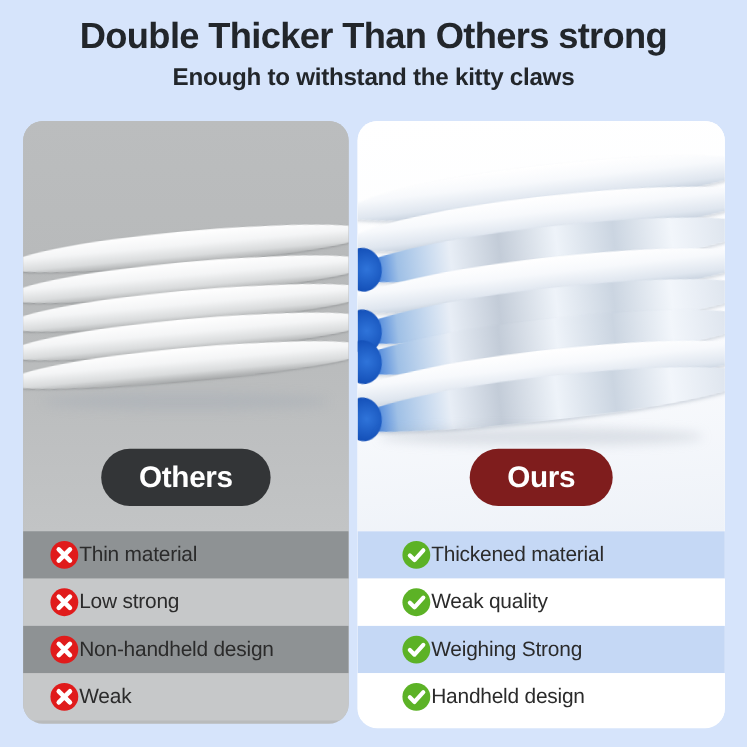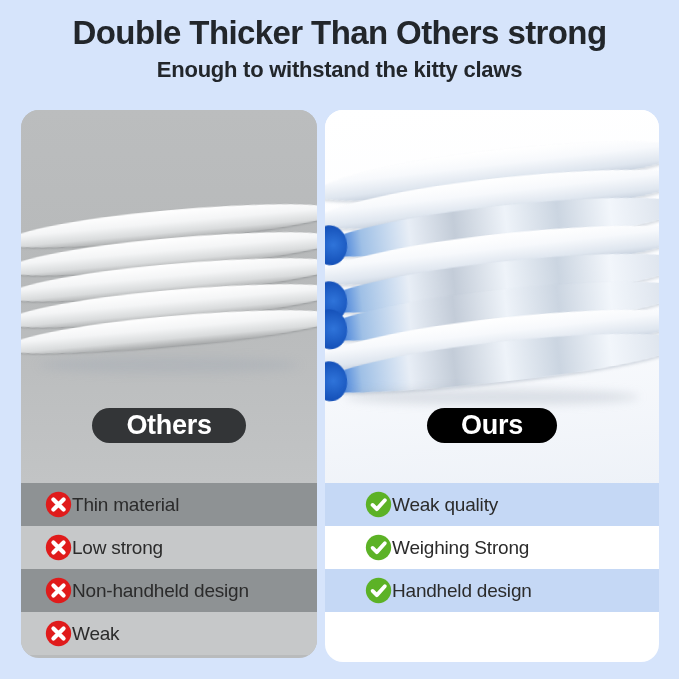--- a/index.html
+++ b/index.html
@@ -137,31 +137,31 @@
     left: 0;
     width: 100%;
     top: 298px;
     display: flex;
     justify-content: center;
   }
   .pill {
     display: inline-flex;
     align-items: center;
     justify-content: center;
-    height: 35px;
+    height: 52px;
     padding: 0 34px;
     border-radius: 26px;
     font-size: 27px;
     font-weight: bold;
     color: #ffffff;
     letter-spacing: -0.3px;
     white-space: nowrap;
   }
   .pill-others { background: #333537; }
-  .pill-ours   { background: #000000; }
+  .pill-ours   { background: #7f1d1d; }
 
   
   .rows {
     position: absolute;
     left: 0;
     width: 100%;
     top: 373px;
   }
   .row {
     display: flex;
@@ -285,47 +285,56 @@
         </div>
       <div class="shadow-floor" style="bottom:78px;"></div>
     </div>
 
     <div class="pill-zone">
       <div class="pill pill-ours">Ours</div>
     </div>
 
     <div class="rows">
 
-
       <div class="row">
         <span class="mark">
           <svg viewBox="0 0 32 32">
             <circle cx="16" cy="16" r="15" fill="#5cb226"></circle>
             <path d="M9 16.5 L14 21.5 L23.5 11" stroke="#ffffff" stroke-width="4.5" fill="none" stroke-linecap="round" stroke-linejoin="round"></path>
           </svg>
         </span>
-        <span class="row-label">Weak quality</span>
+        <span class="row-label">Thickened material</span>
       </div>
 
       <div class="row">
         <span class="mark">
           <svg viewBox="0 0 32 32">
             <circle cx="16" cy="16" r="15" fill="#5cb226"></circle>
             <path d="M9 16.5 L14 21.5 L23.5 11" stroke="#ffffff" stroke-width="4.5" fill="none" stroke-linecap="round" stroke-linejoin="round"></path>
           </svg>
         </span>
-        <span class="row-label">Weighing Strong</span>
+        <span class="row-label">Weak quality</span>
       </div>
 
       <div class="row">
         <span class="mark">
           <svg viewBox="0 0 32 32">
             <circle cx="16" cy="16" r="15" fill="#5cb226"></circle>
             <path d="M9 16.5 L14 21.5 L23.5 11" stroke="#ffffff" stroke-width="4.5" fill="none" stroke-linecap="round" stroke-linejoin="round"></path>
           </svg>
         </span>
+        <span class="row-label">Weighing Strong</span>
+      </div>
+
+      <div class="row">
+        <span class="mark">
+          <svg viewBox="0 0 32 32">
+            <circle cx="16" cy="16" r="15" fill="#5cb226"></circle>
+            <path d="M9 16.5 L14 21.5 L23.5 11" stroke="#ffffff" stroke-width="4.5" fill="none" stroke-linecap="round" stroke-linejoin="round"></path>
+          </svg>
+        </span>
         <span class="row-label">Handheld design</span>
       </div>
 
     </div>
   </div>
 
 </div>
 
 </body></html>

